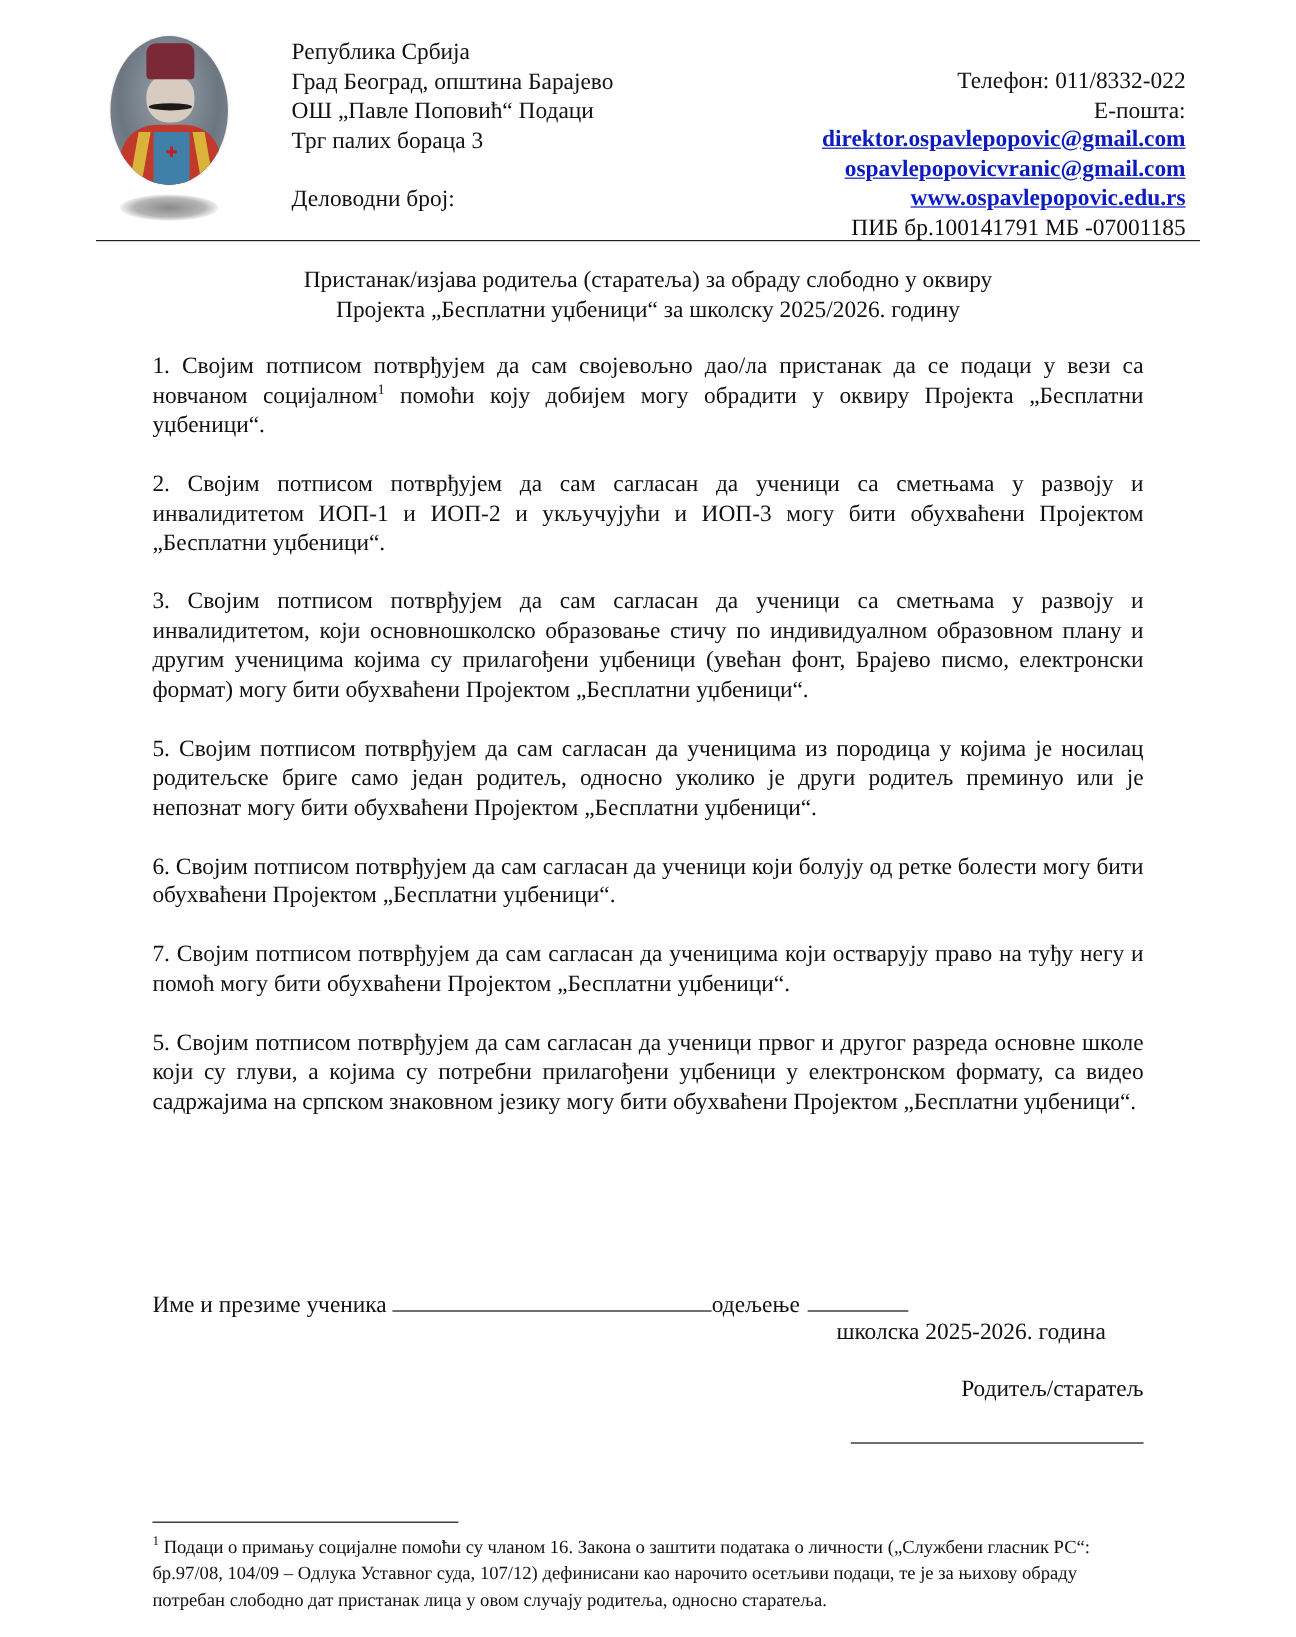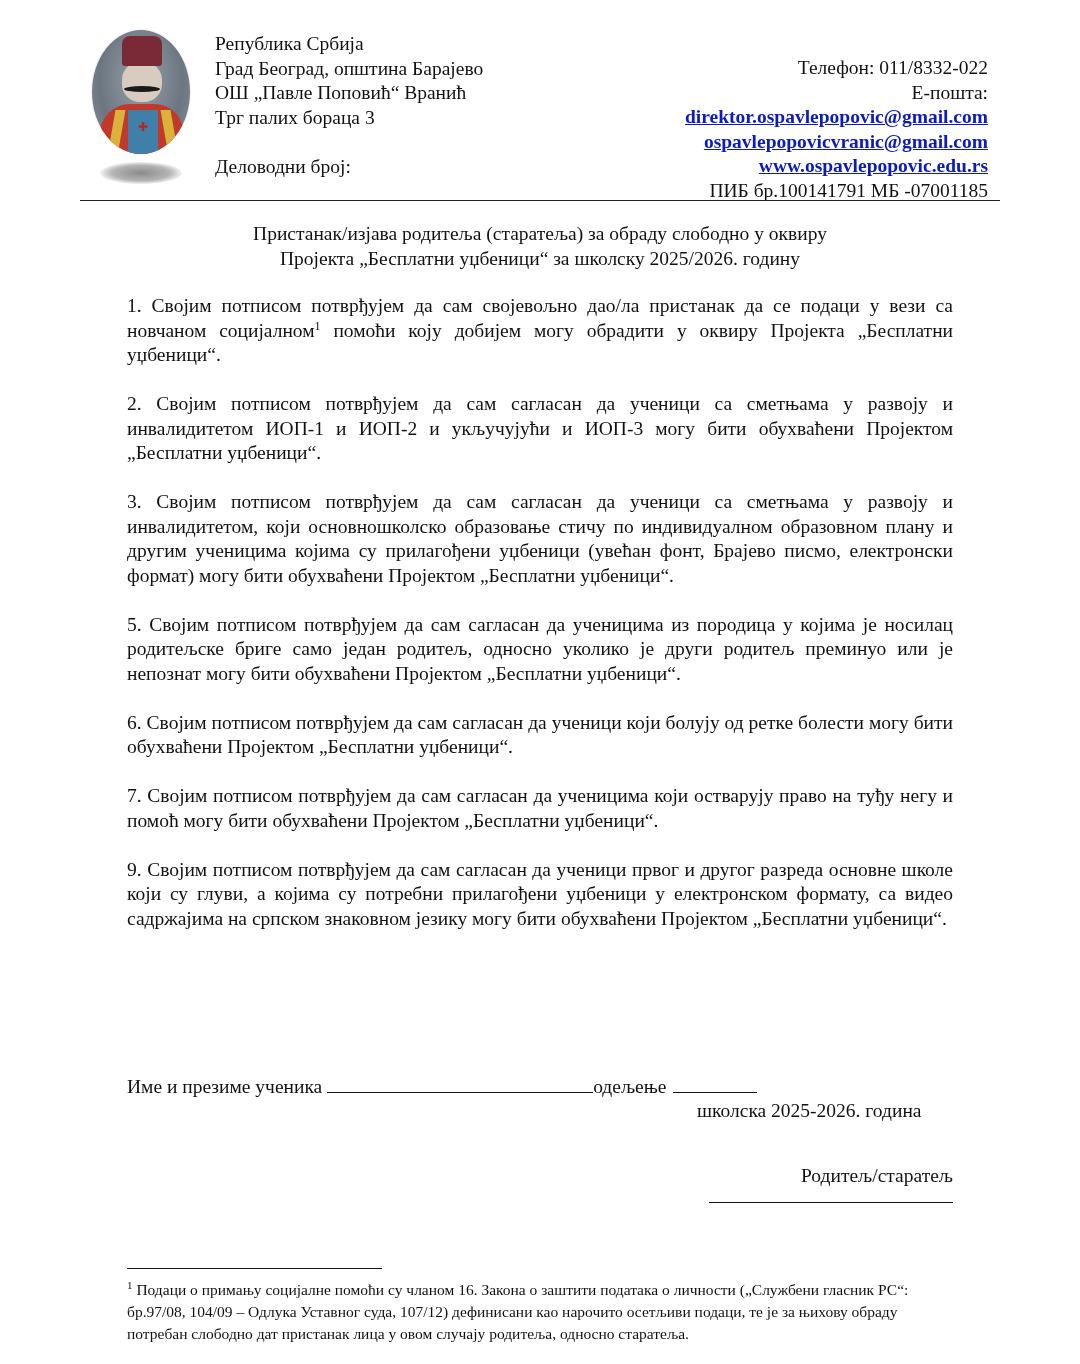--- a/index.html
+++ b/index.html
@@ -7,21 +7,21 @@
     width: 1080px; height: 1364px; position: relative; overflow: hidden;
     font-family: "Liberation Serif", "DejaVu Serif", serif;
     color: #111111;
   }
   .abs { position: absolute; }
   .hdr-text { font-size: 19.5px; line-height: 24.5px; white-space: nowrap; }
   .hdr-left { left: 215px; top: 32px; }
   .hdr-right { right: 92px; top: 56px; text-align: right; }
   .hdr-right .link { color: #0b1bbf; font-weight: bold; text-decoration: underline; display: block; }
   .hdr-right span { display: block; }
-  .hdr-left span { display: block; }
+  .hdr-left span { display: block; margin-left: 28px; }
   .hdr-left .gap { height: 24.5px; }
   .hdr-rule { left: 80px; top: 200px; width: 920px; height: 1px; background: #222; }
 
   .portrait { left: 92px; top: 30px; width: 98px; height: 124px; border-radius: 50%; overflow: hidden;
     background: radial-gradient(ellipse at 50% 40%, #9aa3ad 0%, #6c7680 60%, #8d949c 100%);
     box-shadow: 0 0 2px #cfd3d8; }
   .portrait .hat { position: absolute; left: 30px; top: 6px; width: 40px; height: 30px; background: #7a2a36; border-radius: 8px 8px 3px 3px; }
   .portrait .face { position: absolute; left: 30px; top: 32px; width: 40px; height: 40px; background: #d8cbc0; border-radius: 45%; }
   .portrait .mustache { position: absolute; left: 32px; top: 56px; width: 36px; height: 6px; background: #1a1a1a; border-radius: 50%; }
   .portrait .coat { position: absolute; left: 8px; top: 74px; width: 84px; height: 60px; background: #c0392b; border-radius: 30px 30px 0 0; }
@@ -38,21 +38,21 @@
   .body { left: 127px; width: 826px; top: 294px; font-size: 19.5px; line-height: 24.5px; }
   .para { text-align: justify; margin: 0 0 24.5px 0; }
   sup { font-size: 12px; line-height: 0; }
 
   .signature { left: 127px; width: 826px; top: 1074px; font-size: 19.5px; line-height: 24.5px; }
   .sig-line1 { white-space: nowrap; }
   .blank { display: inline-block; border-bottom: 1px solid #111; height: 18px; vertical-align: baseline; }
   .blank-name { width: 266px; }
   .blank-class { width: 84px; margin-left: 6px; }
   .school-year { position: absolute; left: 570px; top: 24.5px; white-space: nowrap; }
-  .parent-label { position: absolute; right: 0; top: 90px; white-space: nowrap; text-align: center; }
+  .parent-label { position: absolute; right: 0; top: 72px; white-space: nowrap; text-align: center; }
   .parent-sign-line { position: absolute; right: 0; top: 128px; width: 244px; height: 1px; background: #111; }
 
   .fn-rule { left: 127px; top: 1268px; width: 255px; height: 1px; background: #111; }
   .footnote { left: 127px; width: 826px; top: 1279px; font-size: 15.5px; line-height: 22px; }
   .footnote sup { font-size: 11px; }
 </style>
 </head>
 <body>
 
 <div class="abs portrait">
@@ -63,21 +63,21 @@
   <div class="cross">✚</div>
   <div class="face"></div>
   <div class="mustache"></div>
   <div class="hat"></div>
 </div>
 <div class="abs portrait-shadow"></div>
 
 <div class="abs hdr-text hdr-left">
   <span>Република Србија</span>
   <span>Град Београд, општина Барајево</span>
-  <span>ОШ „Павле Поповић“ Вранић</span>
+  <span>ОШ „Павле Поповић“ Подаци</span>
   <span>Трг палих бораца 3</span>
   <span class="gap"></span>
   <span>Деловодни број:</span>
 </div>
 
 <div class="abs hdr-text hdr-right">
   <span>Телефон: 011/8332-022</span>
   <span>Е-пошта:</span>
   <a class="link">direktor.ospavlepopovic@gmail.com</a>
   <a class="link">ospavlepopovicvranic@gmail.com</a>
@@ -92,21 +92,21 @@
   <span>Пројекта  „Бесплатни уџбеници“ за школску 2025/2026. годину</span>
 </div>
 
 <div class="abs body">
   <p class="para"><span>1. Својим потписом потврђујем да сам својевољно дао/ла пристанак да се подаци у вези са новчаном социјалном</span><sup>1</sup><span> помоћи коју добијем могу обрадити у оквиру Пројекта „Бесплатни уџбеници“.</span></p>
   <p class="para">2. Својим потписом потврђујем да сам сагласан да ученици са сметњама у развоју и инвалидитетом ИОП-1 и ИОП-2 и укључујући и ИОП-3 могу бити обухваћени Пројектом „Бесплатни уџбеници“.</p>
   <p class="para">3. Својим потписом потврђујем да сам сагласан да ученици са сметњама у развоју и инвалидитетом, који основношколско образовање стичу по индивидуалном образовном плану и другим ученицима којима су прилагођени уџбеници (увећан фонт, Брајево писмо, електронски формат) могу бити обухваћени Пројектом „Бесплатни уџбеници“.</p>
   <p class="para">5. Својим потписом потврђујем да сам сагласан да ученицима из породица у којима је носилац родитељске бриге само један родитељ, односно уколико је други родитељ преминуо или је непознат могу бити обухваћени Пројектом „Бесплатни уџбеници“.</p>
   <p class="para">6. Својим потписом потврђујем да сам сагласан да ученици који болују од ретке болести могу бити обухваћени Пројектом „Бесплатни уџбеници“.</p>
   <p class="para">7. Својим потписом потврђујем да сам сагласан да ученицима који остварују право на туђу негу и помоћ могу бити обухваћени Пројектом „Бесплатни уџбеници“.</p>
-  <p class="para">9. Својим потписом потврђујем да сам сагласан да ученици првог и другог разреда основне школе који су глуви, а којима су потребни прилагођени уџбеници у електронском формату, са видео садржајима на српском знаковном језику могу бити обухваћени Пројектом „Бесплатни уџбеници“.</p>
+  <p class="para">5. Својим потписом потврђујем да сам сагласан да ученици првог и другог разреда основне школе који су глуви, а којима су потребни прилагођени уџбеници у електронском формату, са видео садржајима на српском знаковном језику могу бити обухваћени Пројектом „Бесплатни уџбеници“.</p>
 </div>
 
 <div class="abs signature">
   <div class="sig-line1">
     <span>Име и презиме ученика</span>
     <span class="blank blank-name"></span><span>одељење</span><span class="blank blank-class"></span>
   </div>
   <div class="school-year">школска 2025-2026. година</div>
   <div class="parent-label">Родитељ/старатељ</div>
   <div class="parent-sign-line"></div>

